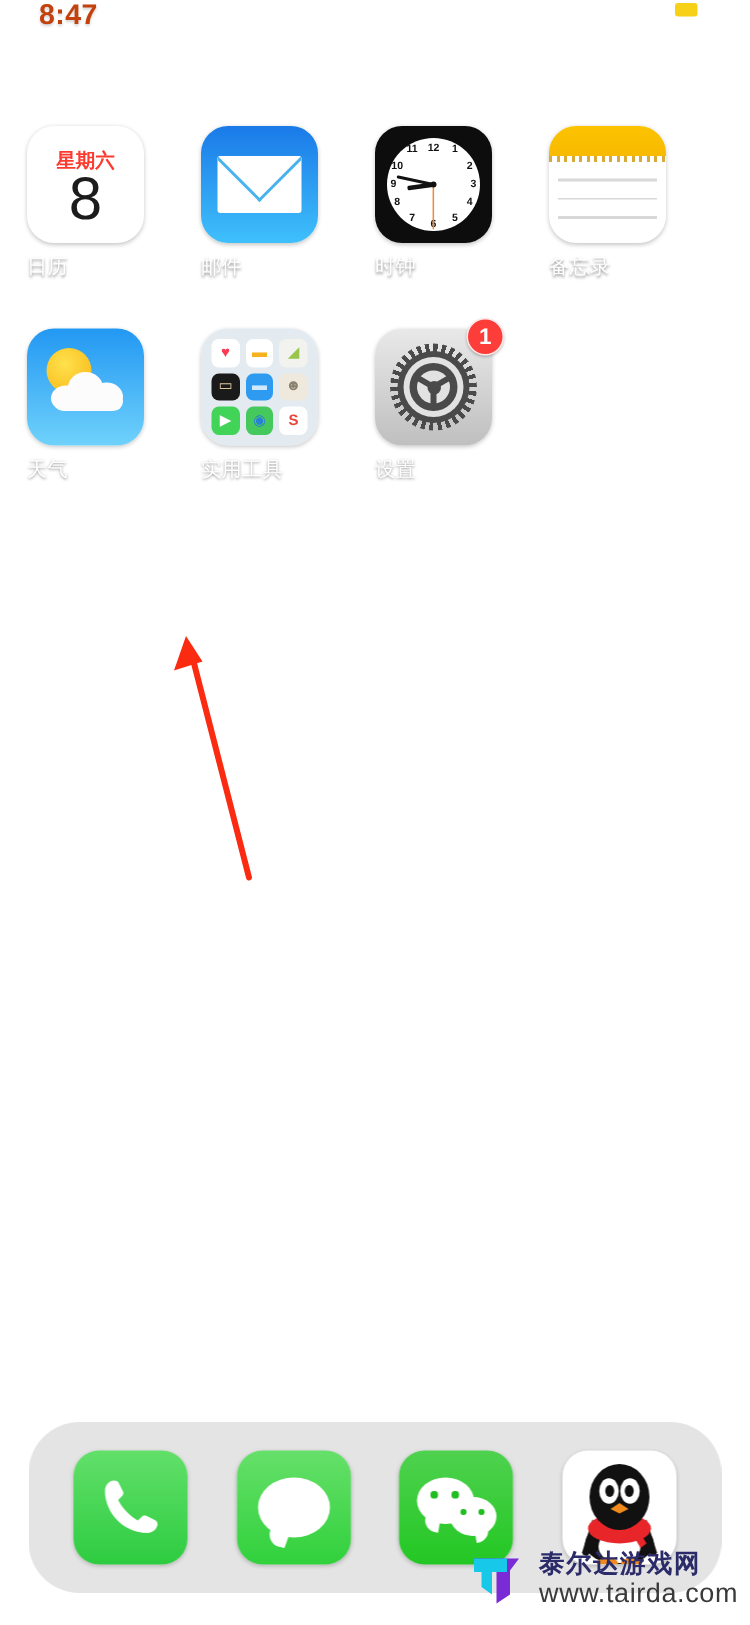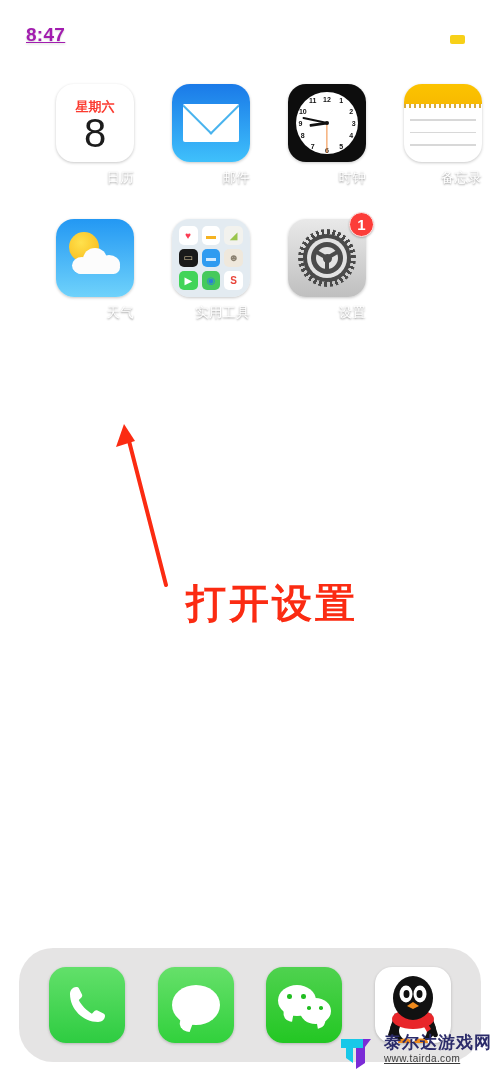--- a/index.html
+++ b/index.html
@@ -22,22 +22,22 @@
         #8f7f79 860px,
         #847771 920px,
         #7c736f 980px,
         #6f6764 1083px);
   }
   .screen { position:absolute; inset:0; }
 
   
   .statusbar {
     position:absolute; top:0; left:0; right:0; height:46px;
-    display:flex; align-items:flex-end; justify-content:space-between;
-    padding:0 26px; color:#a21caf;text-decoration:underline;
+    display:flex; align-items:flex-start; justify-content:space-between;
+    padding:0 26px; color:#c2410c;
   }
   .sb-left { display:flex; align-items:center; gap:6px; }
   .sb-time { font-size:19px; font-weight:600; letter-spacing:.3px;
              text-shadow:0 1px 2px rgba(0,0,0,.18); }
   .loc-arrow { width:13px; height:13px; display:block; }
   .sb-right { display:flex; align-items:center; gap:8px; }
   .signal { display:flex; align-items:flex-end; gap:1.5px; height:12px; }
   .signal i { display:block; width:3px; background:#fff; border-radius:.5px; }
   .signal i:nth-child(1){height:4px}
   .signal i:nth-child(2){height:6px}
@@ -50,21 +50,21 @@
                   background:rgba(255,255,255,.6);border-radius:0 1px 1px 0;}
   .battery .fill{position:absolute;left:1.2px;top:1.2px;bottom:1.2px;width:62%;
                  background:#f7d018;border-radius:2px;}
 
   
   .grid {
     position:absolute; top:84px; left:0; right:0;
     display:grid; grid-template-columns:repeat(4,1fr);
     row-gap:32px; padding:0 18px;
   }
-  .app { display:flex; flex-direction:column; align-items:flex-end; }
+  .app { display:flex; flex-direction:column; align-items:flex-start; }
   .icon-wrap { position:relative; width:78px; height:78px; }
   .icon {
     width:78px; height:78px; border-radius:18px; overflow:hidden;
     position:relative; box-shadow:0 1px 3px rgba(0,0,0,.22);
   }
   .label {
     margin-top:7px; font-size:13.5px; color:#fff; letter-spacing:.2px;
     text-shadow:0 1px 2px rgba(0,0,0,.45); white-space:nowrap;
   }
   .badge {
@@ -208,25 +208,25 @@
   .wc-big::after{content:"";position:absolute;left:5px;bottom:-5px;width:10px;height:10px;
     background:#fff;border-radius:0 0 0 8px;transform:rotate(10deg);}
   .wc-sm { left:34px; top:31px; width:31px; height:26px; }
   .wc-sm::after{content:"";position:absolute;right:5px;bottom:-4px;width:9px;height:9px;
     background:#fff;border-radius:0 0 8px 0;transform:rotate(-10deg);}
   .wc-eye{position:absolute;width:4.5px;height:4.5px;border-radius:50%;background:#21bd21;}
   .qq { background:#fff; display:flex; align-items:flex-end; justify-content:center; }
 
   
   .watermark { position:absolute; right:8px; bottom:10px;
-               display:flex; gap:7px; }
+               display:flex; align-items:center; gap:7px; }
   .wm-logo { width:40px; height:40px; position:relative; }
   .wm-text { display:flex; flex-direction:column; line-height:1.15; }
   .wm-cn { font-size:17px; font-weight:700; color:#2b2b6a; letter-spacing:1px; }
-  .wm-url { font-size:10px; color:#3a3a3a; letter-spacing:.4px;text-decoration:underline; }
+  .wm-url { font-size:18px; color:#3a3a3a; letter-spacing:.4px; }
 </style>
 </head>
 <body>
 
 <div class="screen">
 
   <div class="statusbar">
     <div class="sb-left">
       <span class="sb-time">8:47</span>
       <svg class="loc-arrow" viewBox="0 0 16 16">
@@ -363,21 +363,20 @@
         <span class="badge">1</span>
       </div>
       <span class="label">设置</span>
     </div>
   </div>
 
   <svg class="anno-svg" viewBox="0 0 500 1083">
     <path d="M166 585 L128 437" stroke="#fb2b12" stroke-width="4" stroke-linecap="round" fill="none"></path>
     <path d="M124 424 L116 447 L135 441 Z" fill="#fb2b12"></path>
   </svg>
-  <div class="anno-text">打开设置</div>
 
   <div class="dots">
     <span class="dot"></span>
     <span class="dot on"></span>
     <span class="dot"></span>
   </div>
 
   <div class="dock">
 
     <div class="icon phone">

